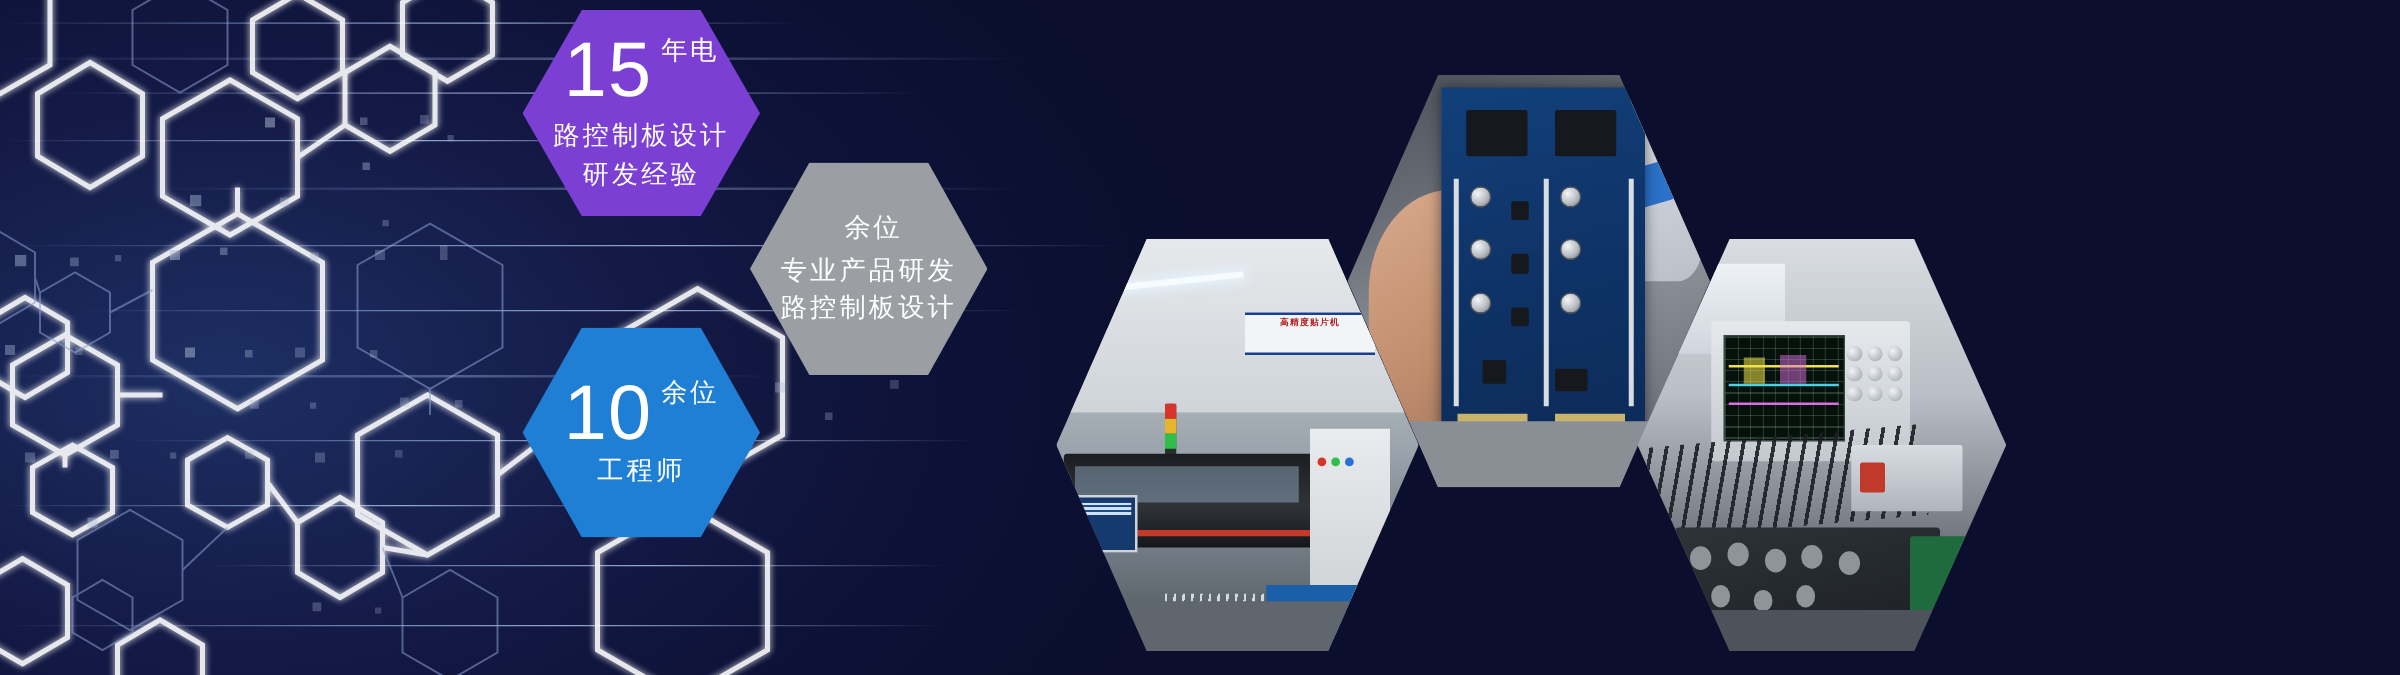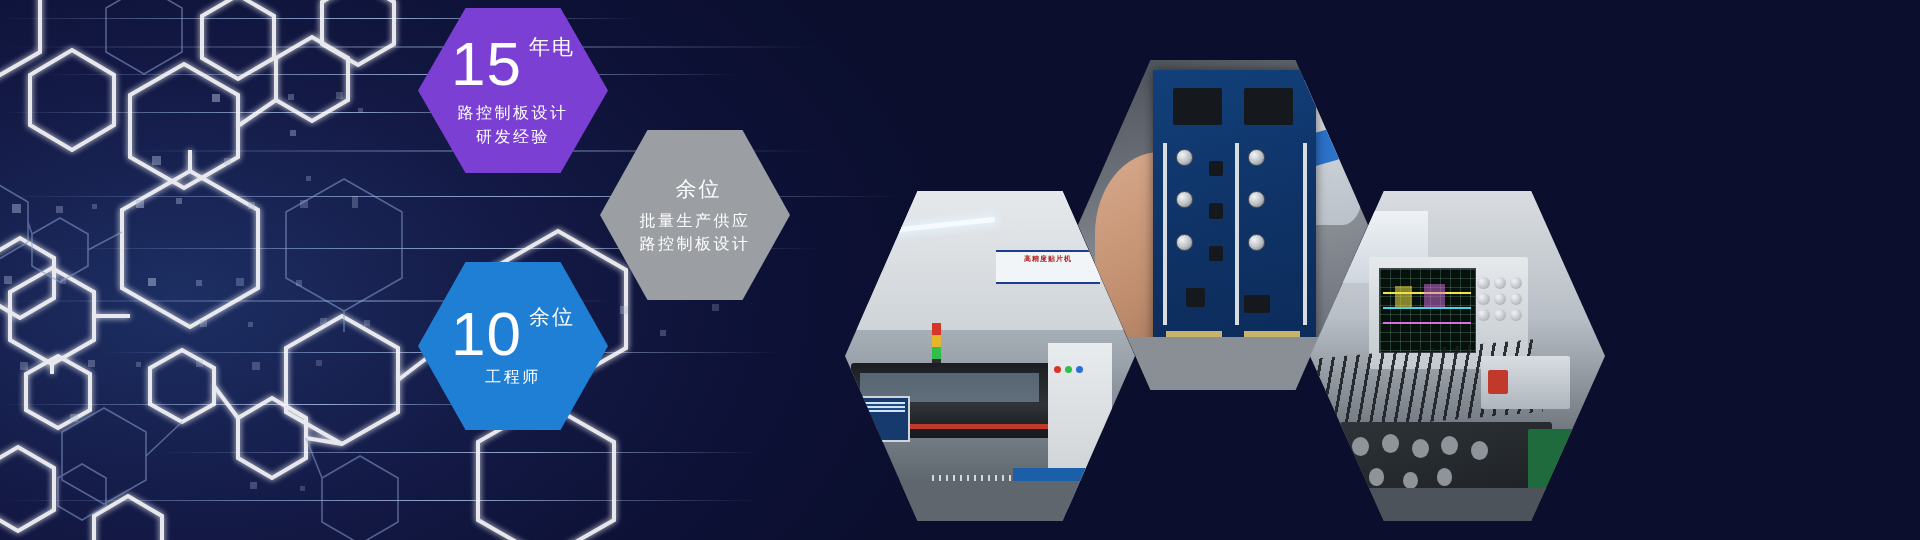--- a/index.html
+++ b/index.html
@@ -19,21 +19,21 @@
   
   .hex{
     position:absolute;
     clip-path:polygon(25% 0%,75% 0%,100% 50%,75% 100%,25% 100%,0% 50%);
     display:flex;flex-direction:column;align-items:center;justify-content:center;
     text-align:center;color:#fff;
   }
   .hex .n-row{display:flex;align-items:flex-start;justify-content:center;}
   .hex .num{font-size:62px;font-weight:400;line-height:1;letter-spacing:1px;}
   .hex .unit{font-size:21px;margin-left:7px;letter-spacing:2px;}
-  .hex .l1,.hex .l2{font-size:16px;letter-spacing:2.5px;line-height:1.45;}
+  .hex .l1,.hex .l2{font-size:21px;letter-spacing:2.5px;line-height:1.45;}
   .hex .l1{margin-top:6px;}
   .hex-purple{left:418px;top:8px;width:190px;height:165px;background:#7b3fd4;}
   .hex-grey{left:600px;top:130px;width:190px;height:170px;background:#9b9ea3;}
   .hex-blue{left:418px;top:262px;width:190px;height:168px;background:#1e7fd4;}
   
   .headline{
     position:absolute;left:617px;top:22px;
     font-size:52px;font-weight:bold;color:#ffffff;letter-spacing:2px;
     white-space:nowrap;text-shadow:0 2px 10px rgba(0,0,0,.45);
   }
@@ -225,21 +225,21 @@
       <span class="unit">年电</span>
     </div>
     <div class="l1">路控制板设计</div>
     <div class="l2">研发经验</div>
   </div>
 
   <div class="hex hex-grey">
     <div class="n-row">
       <span class="unit">余位</span>
     </div>
-    <div class="l1">批量生产供应</div>
+    <div class="l1">专业产品研发</div>
     <div class="l2">路控制板设计</div>
   </div>
 
   <div class="hex hex-blue">
     <div class="n-row">
       <span class="num">10</span>
       <span class="unit">余位</span>
     </div>
     <div class="l2">工程师</div>
   </div>

